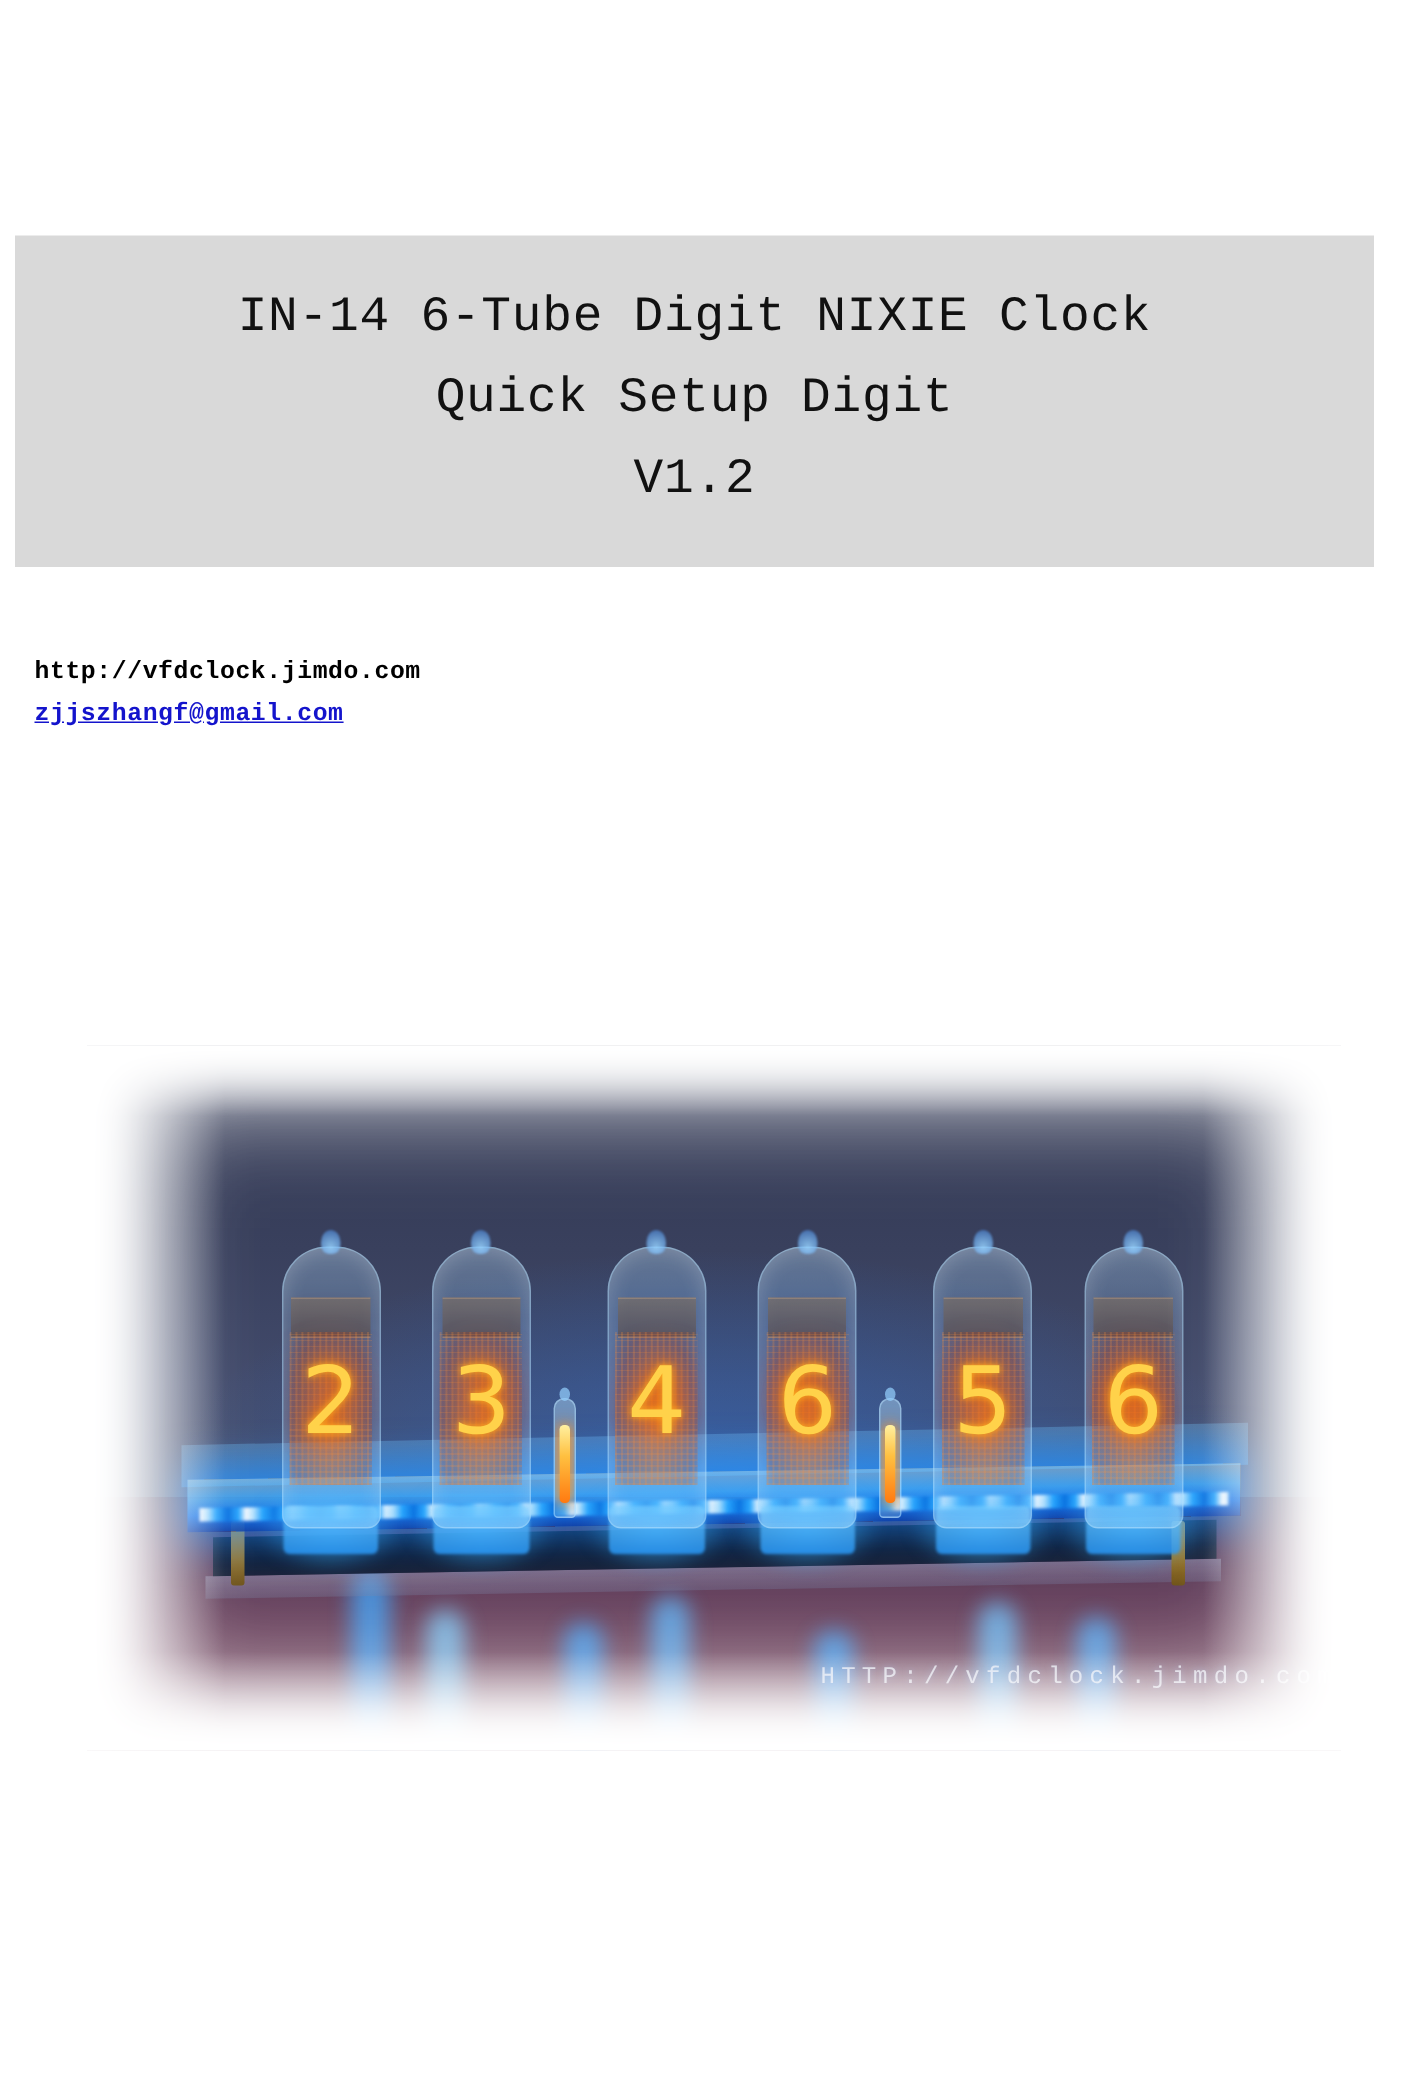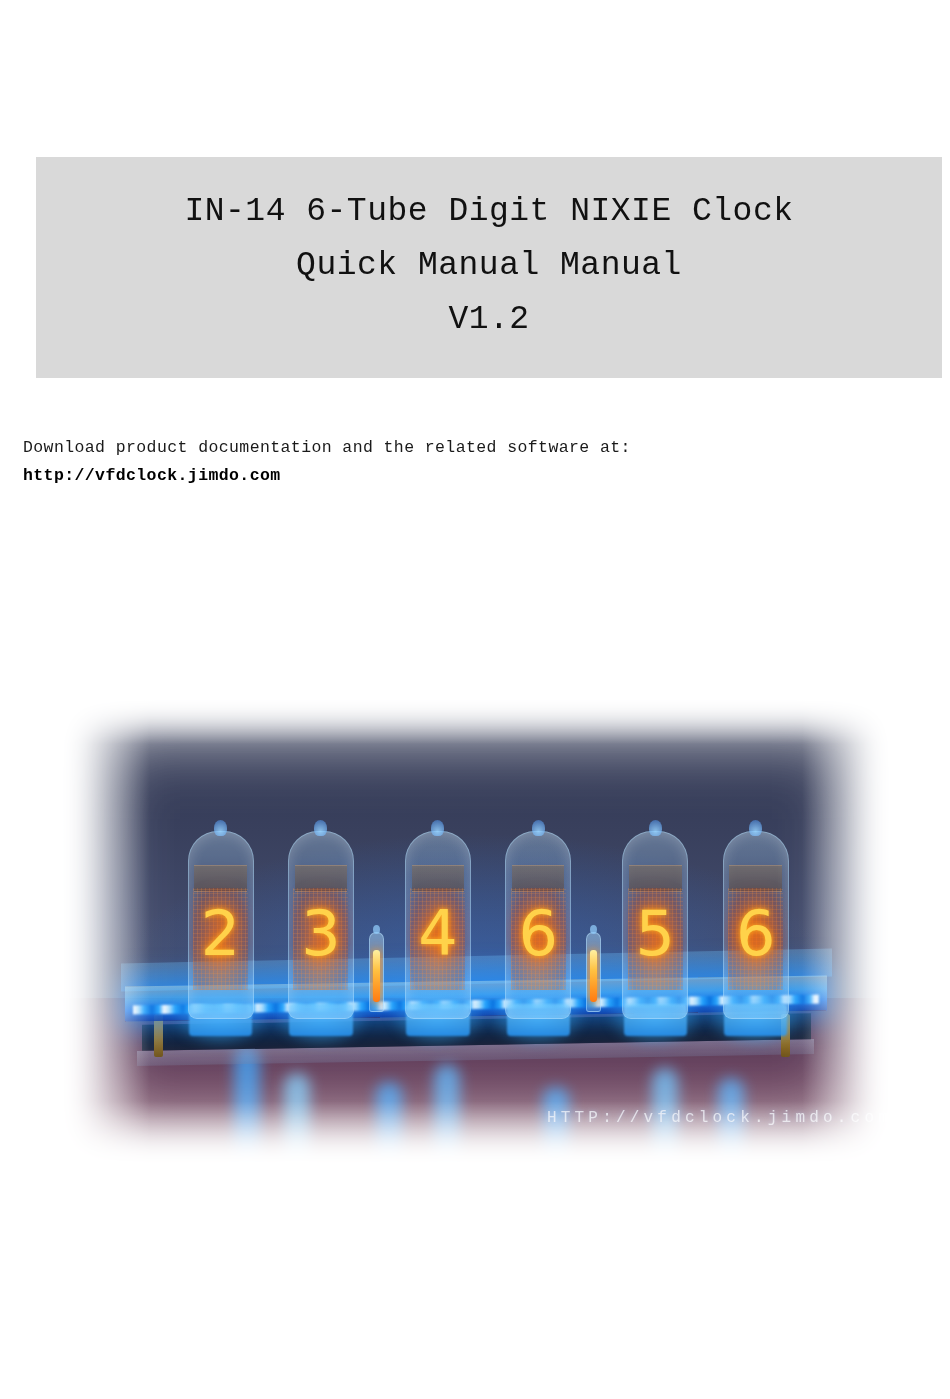--- a/index.html
+++ b/index.html
@@ -13,21 +13,21 @@
     height: 1399px;
     position: relative;
     overflow: hidden;
     font-family: "Liberation Mono", "DejaVu Sans Mono", monospace;
     color: #000000;
   }
 
   
   .title-banner {
     position: absolute;
-    left: 36px;
+    left: 10px;
     top: 157px;
     width: 906px;
     height: 221px;
     background: #d9d9d9;
     box-sizing: border-box;
     padding-top: 28px;
   }
   .title-line {
     text-align: center;
     font-size: 33px;
@@ -324,27 +324,27 @@
     background:
       linear-gradient(90deg, #fff 0%, rgba(255,255,255,0) 11%, rgba(255,255,255,0) 89%, #fff 100%),
       linear-gradient(180deg, #fff 0%, rgba(255,255,255,0) 10%, rgba(255,255,255,0) 86%, #fff 100%);
   }
 </style>
 </head>
 <body>
 
 <div class="title-banner">
   <div class="title-line">IN-14 6-Tube Digit NIXIE Clock</div>
-  <div class="title-line">Quick Manual Manual</div>
+  <div class="title-line">Quick Setup Digit</div>
   <div class="title-line">V1.2</div>
 </div>
 
 <div class="meta-block">
-  <div class="meta-line">Download product documentation and the related software at:</div>
   <div class="meta-line strong">http://vfdclock.jimdo.com</div>
+  <div class="meta-line"><span class="meta-line link">zjjszhangf@gmail.com</span></div>
 </div>
 
 <div class="photo">
   <div class="photo-inner">
 
     <div class="backdrop"></div>
     <div class="tabletop"></div>
 
     <div class="reflect" style="left:21%;background:#3fa8ff;"></div>
     <div class="reflect" style="left:27%;background:#7fd0ff;height:20%;"></div>

